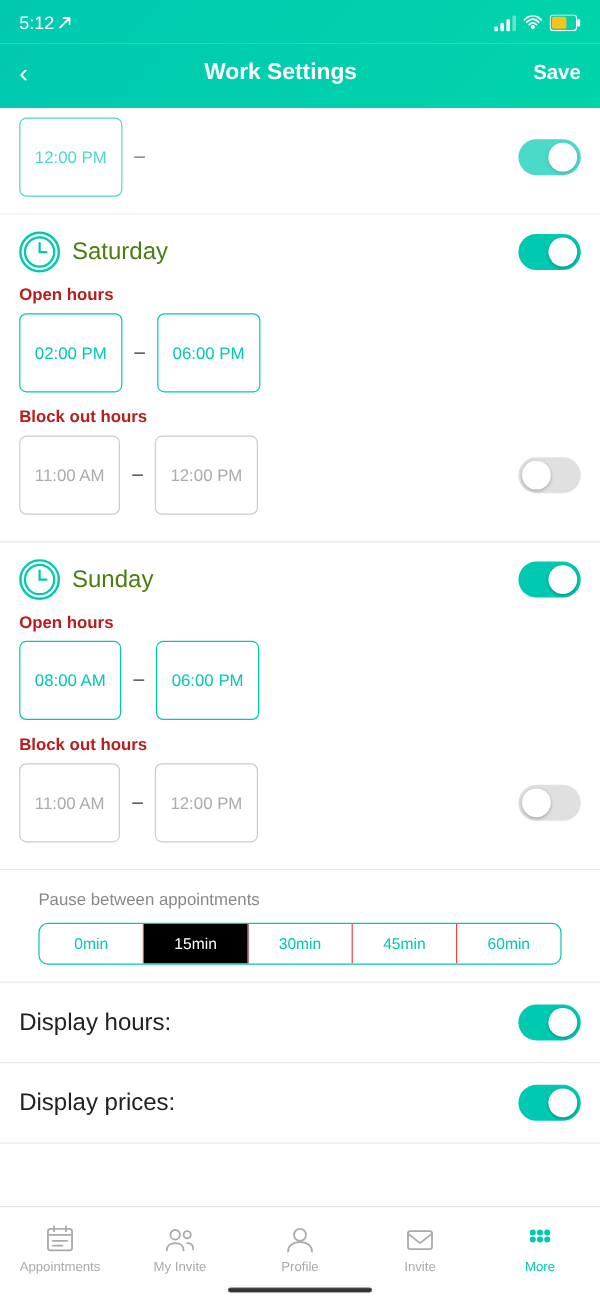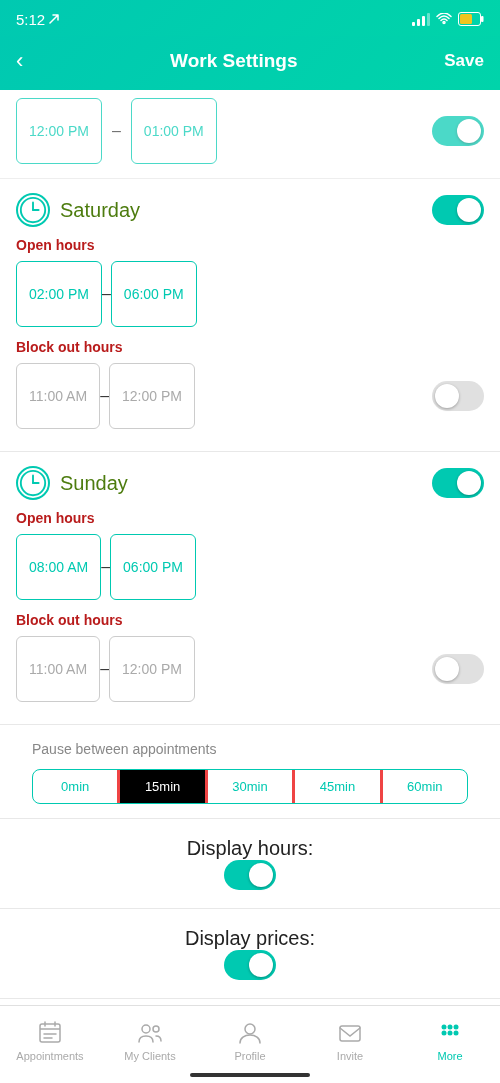--- a/index.html
+++ b/index.html
@@ -152,21 +152,21 @@
 
     .hours-label {
       font-size: 14px;
       font-weight: 600;
       color: #b91c1c;
       margin-bottom: 8px;
     }
     .time-row {
       display: flex;
       align-items: center;
-      gap: 0;
+      gap: 10px;
       margin-bottom: 12px;
     }
     .time-box {
       border: 1.5px solid #00c9b1;
       border-radius: 6px;
       padding: 24px 12px;
       font-size: 14px;
       color: #00c9b1;
       font-weight: 500;
       cursor: pointer;
@@ -198,38 +198,37 @@
       overflow: hidden;
     }
     .pause-btn {
       flex: 1;
       text-align: center;
       padding: 9px 4px;
       font-size: 13px;
       font-weight: 500;
       color: #00c9b1;
       cursor: pointer;
-      border-right: 3px solid #ef4444;
+      border-right: 1px solid #ef4444;
     }
     .pause-btn:last-child {
       border-right: none;
     }
     .pause-btn.active {
       background: #000000;
       color: #fff;
     }
 
     
     .display-row {
       display: flex;
       align-items: center;
       justify-content: space-between;
       padding: 18px 16px;
       border-bottom: 1px solid #e8e8e8;
-      flex-direction: column;
     }
     .display-label {
       font-size: 20px;
       font-weight: 400;
       color: #222;
     }
 
     
     .bottom-nav {
       position: fixed;
@@ -323,21 +322,20 @@
   <span class="header-title">Work Settings</span>
   <span class="header-save">Save</span>
 </div>
 
 <div class="scroll-content">
 
   <div class="partial-section">
     <div class="partial-times">
       <div class="time-box">12:00 PM</div>
       <span class="dash">–</span>
-      <div class="time-box">01:00 PM</div>
     </div>
     <div class="toggle on">
       <div class="toggle-knob"></div>
     </div>
   </div>
 
   <div class="day-section">
     <div class="day-header">
       <div class="day-header-left">
         <div class="clock-icon">
@@ -452,21 +450,21 @@
     <span class="nav-label">Appointments</span>
   </div>
 
   <div class="nav-item">
     <svg class="nav-svg" viewBox="0 0 26 26" fill="none">
       <circle cx="9" cy="9" r="4" stroke="#aaa" stroke-width="1.5"></circle>
       <path d="M2 22c0-4 3-6 7-6s7 2 7 6" stroke="#aaa" stroke-width="1.5" stroke-linecap="round"></path>
       <circle cx="19" cy="9" r="3" stroke="#aaa" stroke-width="1.5"></circle>
       <path d="M19 16c2.5 0 5 1 5 5" stroke="#aaa" stroke-width="1.5" stroke-linecap="round"></path>
     </svg>
-    <span class="nav-label">My Clients</span>
+    <span class="nav-label">My Invite</span>
   </div>
 
   <div class="nav-item">
     <svg class="nav-svg" viewBox="0 0 26 26" fill="none">
       <circle cx="13" cy="9" r="5" stroke="#aaa" stroke-width="1.5"></circle>
       <path d="M3 23c0-5 4.5-8 10-8s10 3 10 8" stroke="#aaa" stroke-width="1.5" stroke-linecap="round"></path>
     </svg>
     <span class="nav-label">Profile</span>
   </div>
 

